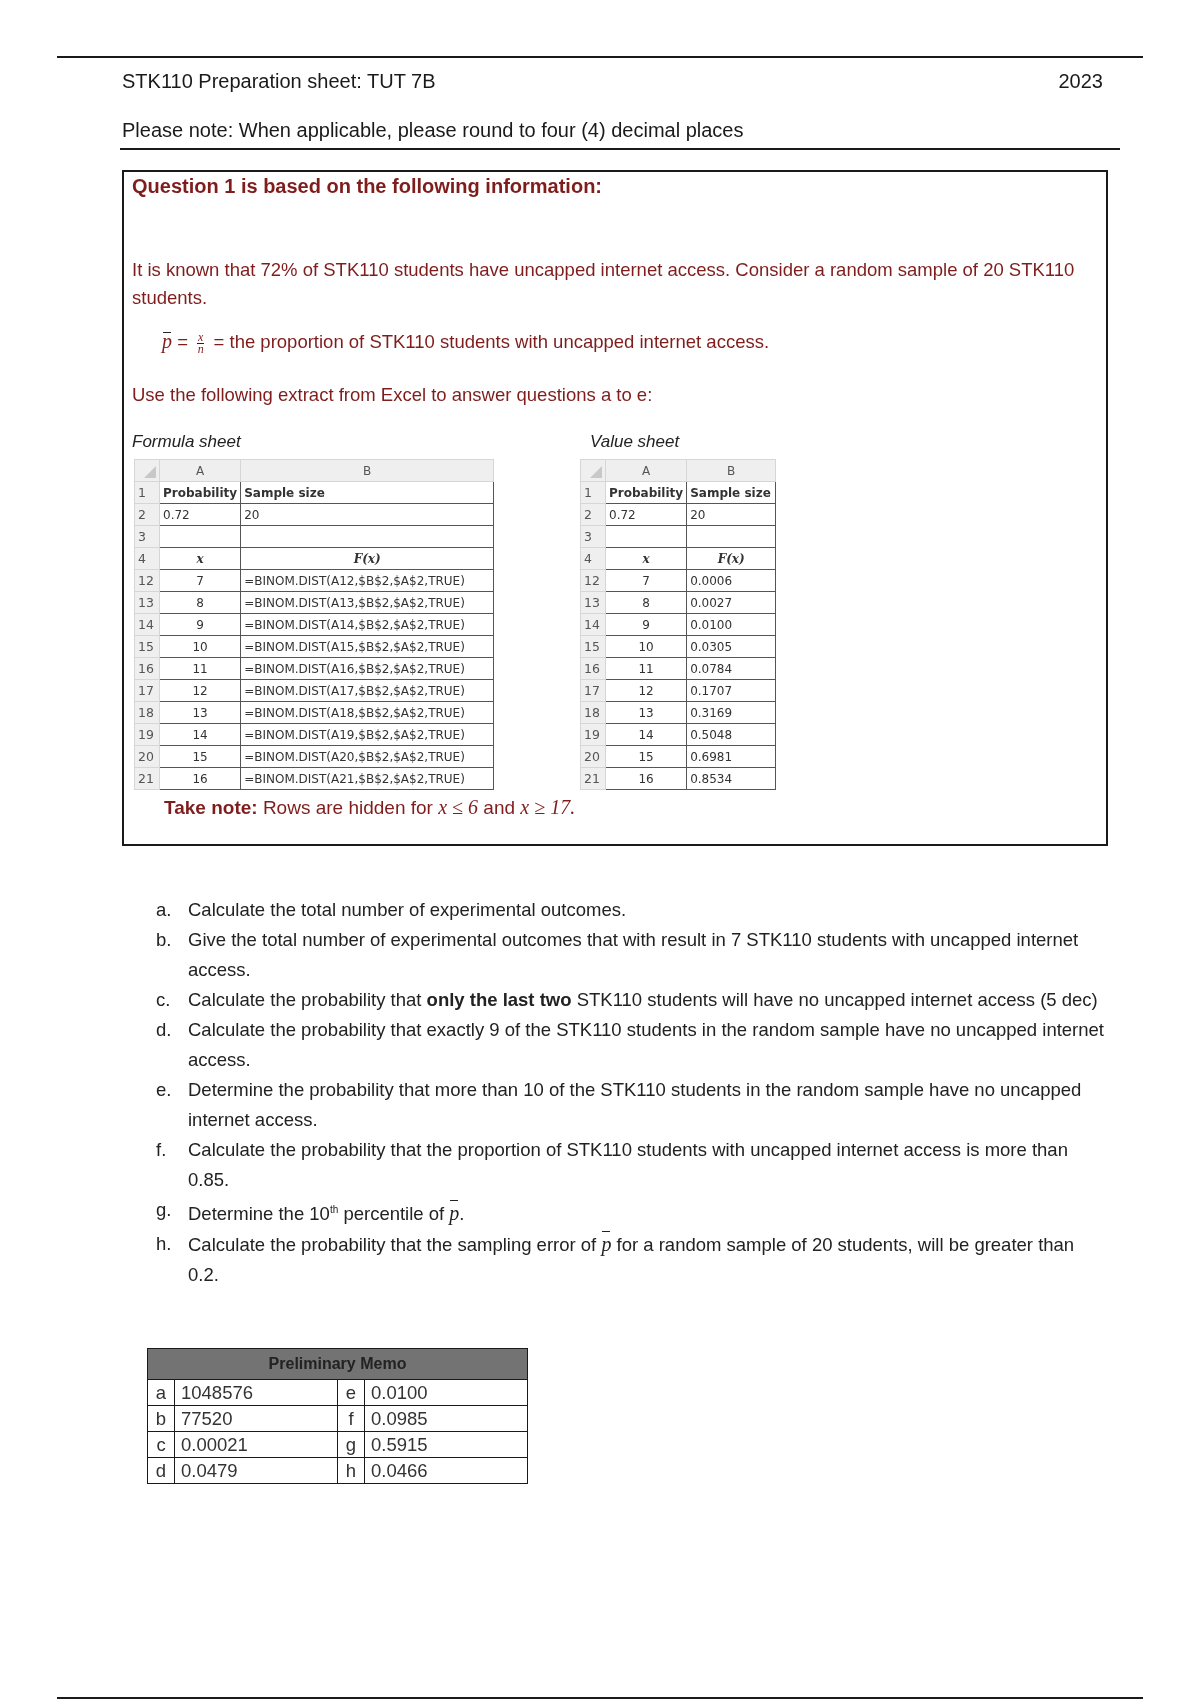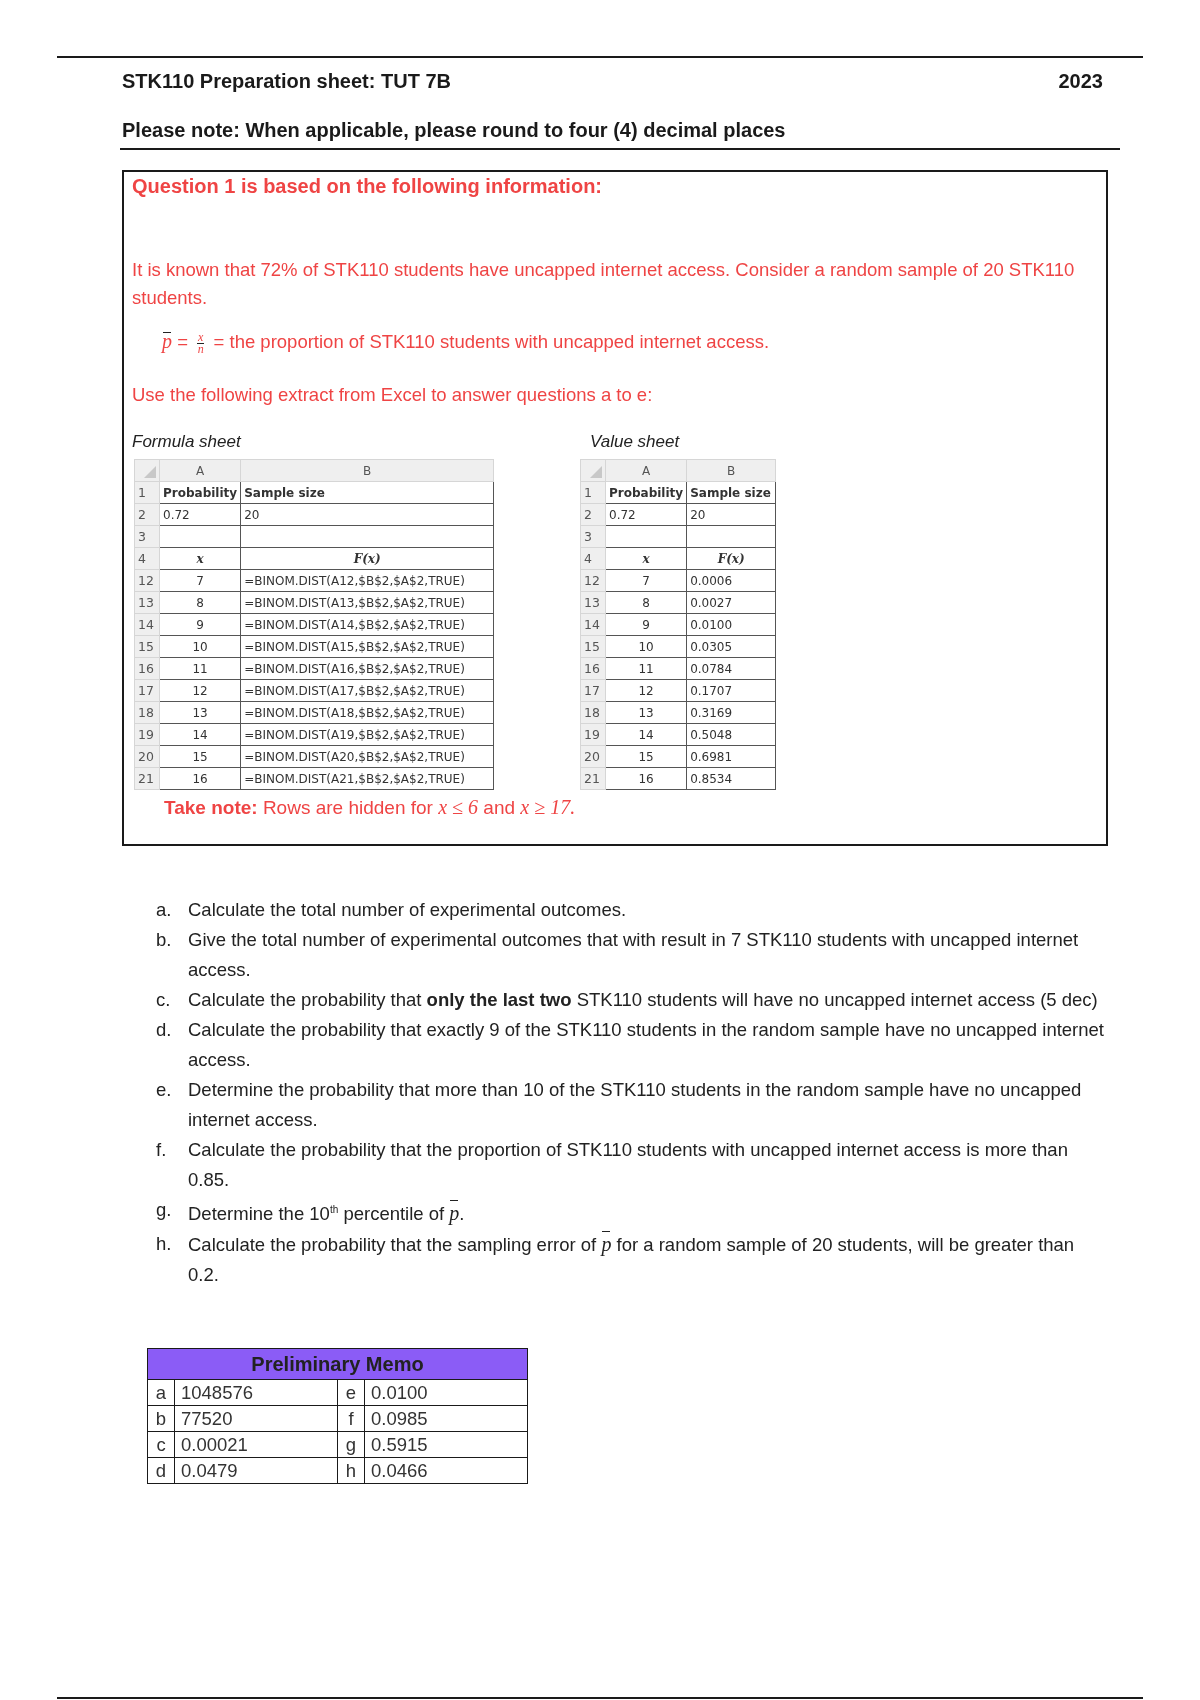--- a/index.html
+++ b/index.html
@@ -5,30 +5,30 @@
     html, body { margin: 0; padding: 0; background: #ffffff; }
     body {
       width: 1200px; height: 1700px; position: relative; overflow: hidden;
       font-family: "Liberation Sans", sans-serif; color: #1a1a1a;
     }
     .rule { position: absolute; background: #1a1a1a; }
     #top-rule { left: 57px; top: 56px; width: 1086px; height: 2px; }
     #head-rule { left: 120px; top: 148px; width: 1000px; height: 2px; }
     #bottom-rule { left: 57px; top: 1697px; width: 1086px; height: 2px; }
 
-    .hdr { position: absolute; font-weight: bold; font-size: 20px; }
+    .hdr { position: absolute; font-weight: normal; font-size: 20px; }
     #doc-title { left: 122px; top: 70px; }
     #doc-year { right: 97px; top: 70px; }
     #doc-note { left: 122px; top: 119px; }
 
     #info-box {
       position: absolute; left: 122px; top: 170px; width: 986px; height: 676px;
       border: 2px solid #1a1a1a; box-sizing: border-box;
     }
-    .ib-text { position: absolute; font-size: 18.5px; color: #ef4444; }
+    .ib-text { position: absolute; font-size: 18.5px; color: #7f1d1d; }
     #q-heading { left: 8px; top: 3px; font-weight: bold; font-size: 20px; }
     #q-para1 { left: 8px; top: 48px; line-height: 28px; width: 960px; margin-top: 36px; }
     #q-letx { left: 8px; top: 125px; }
     #q-pbar { left: 38px; top: 158px; }
     #q-use { left: 8px; top: 212px; }
     .math { font-family: "Liberation Serif", serif; font-style: italic; font-size: 20px; }
     .frac { display: inline-block; vertical-align: middle; text-align: center; font-family: "Liberation Serif", serif; font-style: italic; font-size: 12px; line-height: 11px; margin: 0 4px; }
     .frac .num { display: block; border-bottom: 1px solid #222; padding: 0 1px; }
     .frac .den { display: block; }
     .pbar { position: relative; display: inline-block; }
@@ -67,21 +67,21 @@
     #questions { position: absolute; left: 150px; top: 895px; width: 960px; }
     .q-item { position: relative; padding-left: 38px; font-size: 18.5px; line-height: 30px; color: #222; }
     .q-letter { position: absolute; left: 6px; top: 0; }
     sup { font-size: 10px; }
 
     #memo {
       position: absolute; left: 147px; top: 1348px; border-collapse: collapse;
       font-family: "Liberation Sans", sans-serif; font-size: 18.5px; color: #333;
     }
     #memo td { border: 1.5px solid #1a1a1a; height: 25px; padding: 0 6px; }
-    #memo td.mh { background: #8b5cf6; text-align: center; font-weight: bold; font-size: 20px; color: #222; height: 30px; }
+    #memo td.mh { background: #737373; text-align: center; font-weight: bold; font-size: 16px; color: #222; height: 30px; }
     #memo td.lbl { width: 26px; text-align: center; padding: 0; }
     #memo td.val { width: 150px; margin-left: 24px; }
   </style>
 </head>
 <body>
 
 <div class="rule" id="top-rule"></div>
 <div class="hdr" id="doc-title">STK110 Preparation sheet: TUT 7B</div>
 <div class="hdr" id="doc-year">2023</div>
 <div class="hdr" id="doc-note">Please note: When applicable, please round to four (4) decimal places</div>

